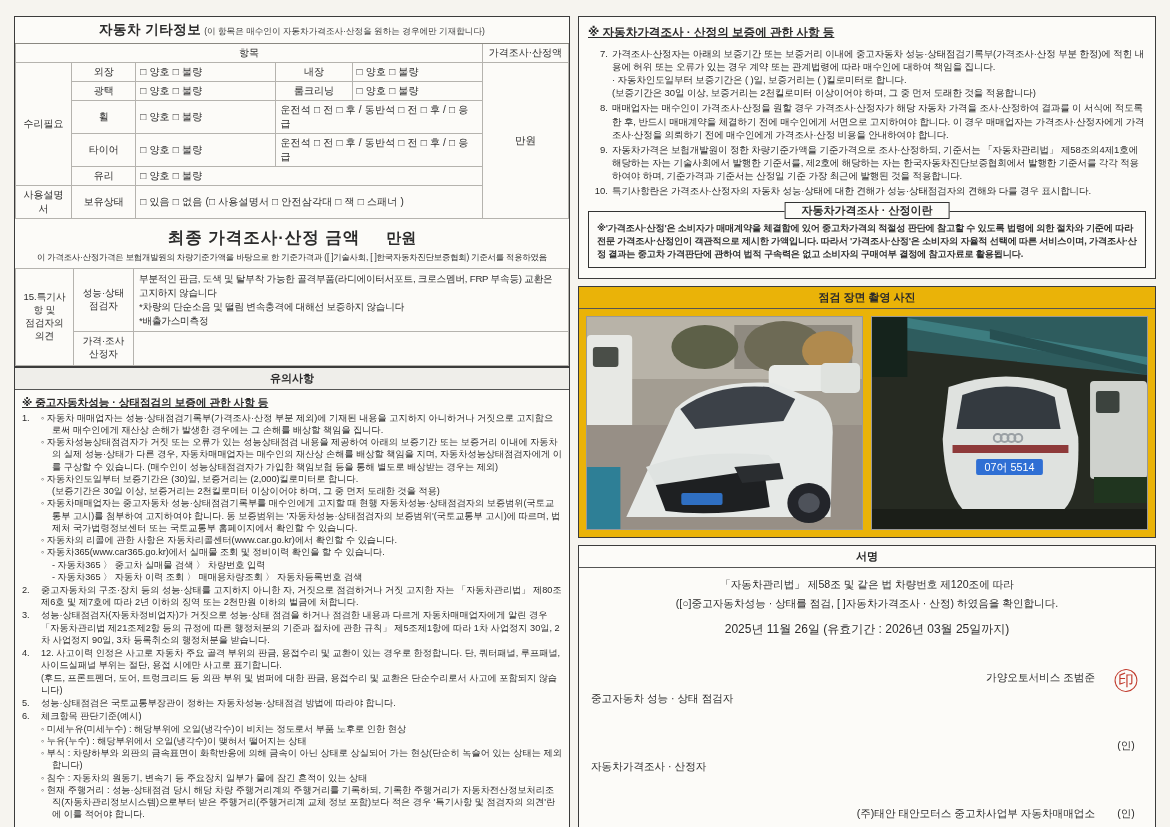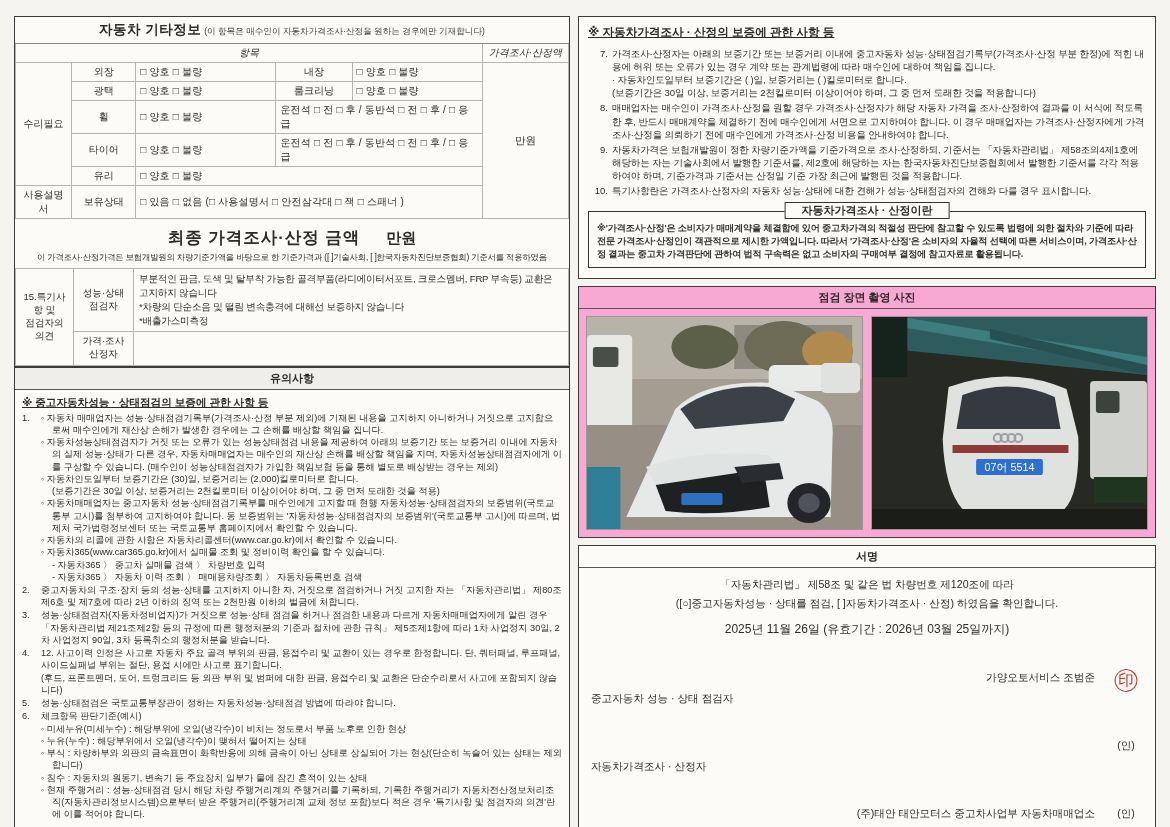--- a/index.html
+++ b/index.html
@@ -15,21 +15,21 @@
   .col-right{position:absolute;left:578px;top:16px;width:578px;}
   .pre{white-space:pre-line;}
 
   
   .boxA{border:1.6px solid #3c3c3c;background:#fcfbf8;}
   table.t1{width:100%;border-collapse:collapse;table-layout:fixed;}
   table.t1 td{border:1px solid #b5b3ae;font-size:10px;padding:2px 4px;vertical-align:middle;}
   table.t1 tr.title-row td{border:none;border-bottom:1px solid #8a8881;text-align:center;padding:4px 2px;}
   .t1 .ttl{font-weight:bold;font-size:13.5px;letter-spacing:.5px;}
   .t1 .sub{font-size:8.6px;color:#3a3a3a;}
-  .t1 .hc{text-align:center;font-size:10px;padding:2px;font-style:italic;}
+  .t1 .hc{text-align:center;font-size:10px;padding:2px;}
   .t1 .gc{text-align:center;}
   .t1 .amt{text-align:center;font-size:10.5px;}
   .cbtext{letter-spacing:.2px;}
 
   .final-line{display:flex;justify-content:center;align-items:baseline;gap:26px;padding:8px 0 2px;}
   .final-label{font-weight:bold;font-size:16.5px;letter-spacing:1px;}
   .final-unit{font-weight:bold;font-size:15px;}
   .final-note{font-size:8.4px;text-align:center;padding:1px 2px 5px;letter-spacing:-.2px;}
 
   table.t2{width:100%;border-collapse:collapse;table-layout:fixed;border-top:1px solid #8a8881;}
@@ -56,21 +56,21 @@
   .boxC{border:1.6px solid #3c3c3c;background:#fcfbf8;padding:6px 9px 10px;}
   .wheading{font-weight:bold;font-size:11.6px;text-decoration:underline;margin:2px 0 7px;}
   .witem{display:flex;gap:4px;font-size:9.5px;line-height:1.38;margin-bottom:2px;}
   .wnum{min-width:20px;flex:0 0 auto;text-align:right;}
   .wtext{flex:1;letter-spacing:-.1px;}
   .defbox{position:relative;border:1.5px solid #333;margin-top:14px;padding:10px 8px 6px;}
   .deftitle{position:absolute;top:-10px;left:50%;transform:translateX(-50%);
     background:#fcfbf8;border:1.4px solid #333;padding:0 16px;font-weight:bold;font-size:11px;white-space:nowrap;}
   .deftext{font-size:9.2px;line-height:1.4;font-weight:bold;color:#333;letter-spacing:-.2px;}
 
-  .boxD{border:1.6px solid #3c3c3c;background:#f9a8d4;margin-top:7px;}
+  .boxD{border:1.6px solid #3c3c3c;background:#eab308;margin-top:7px;}
   .photobar{border-bottom:1.2px solid #555;text-align:center;font-weight:bold;font-size:11px;padding:3px 0;}
   .photos{display:flex;gap:8px;padding:7px;}
   .photo{flex:1;height:212px;border:1px solid #999;}
   .photo svg{display:block;width:100%;height:100%;}
 
   .boxE{border:1.6px solid #3c3c3c;background:#fcfbf8;margin-top:7px;}
   .signbar{border-bottom:1.2px solid #555;text-align:center;font-weight:bold;font-size:11px;padding:3px 0;}
   .signbody{padding:8px 12px 6px;font-size:10.6px;}
   .lawline{text-align:center;margin-top:2px;}
   .confline{text-align:center;margin-top:5px;}

